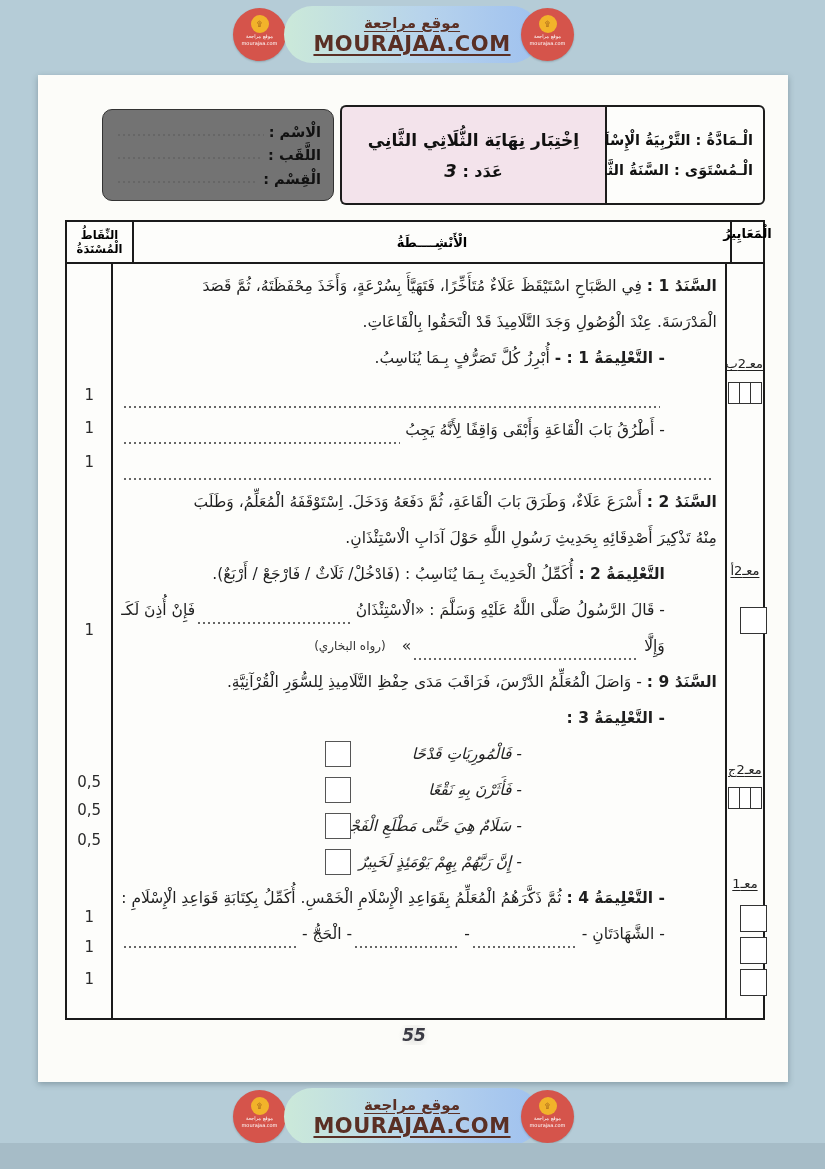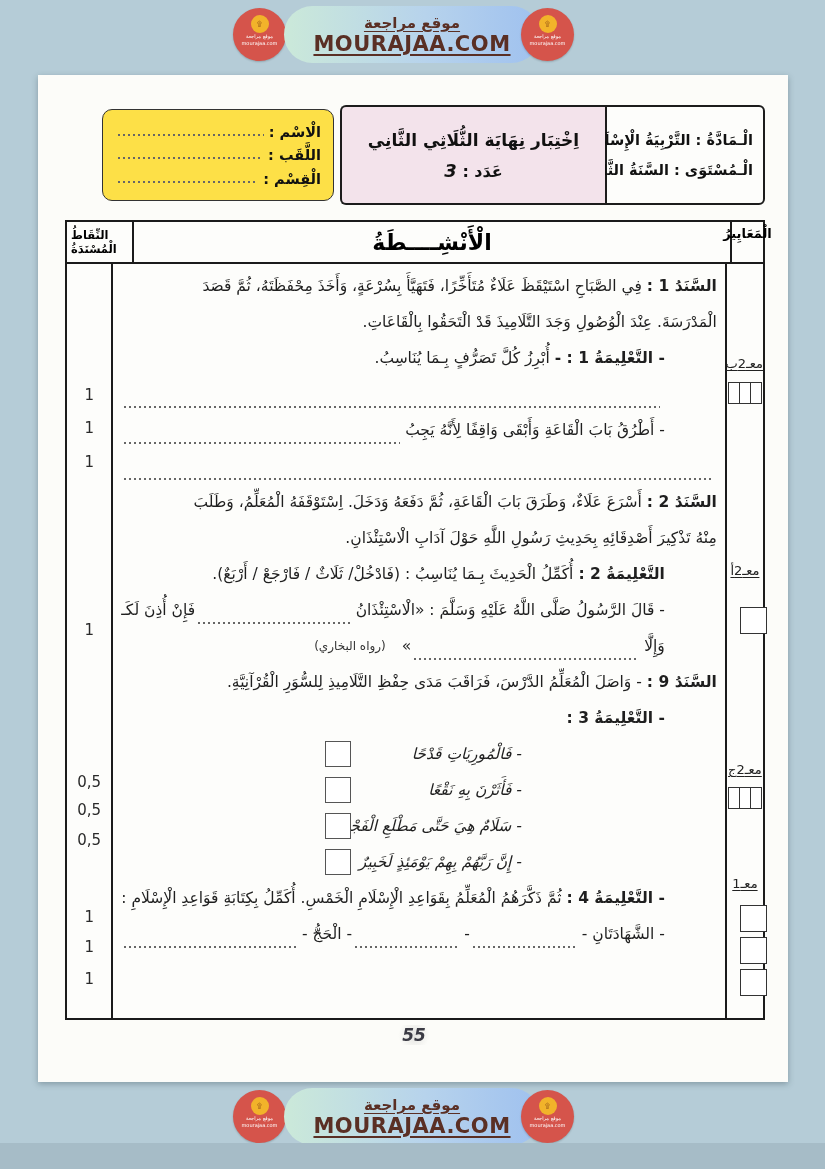--- a/index.html
+++ b/index.html
@@ -30,36 +30,36 @@
   .hdr { position:absolute; left:27px; top:30px; width:700px; height:100px; direction:rtl; display:flex; }
   .hdr-subject { width:160px; height:100px; border:2px solid #1c1c1c; border-radius:0 6px 6px 0; background:#fdfdfb;
                  display:flex; flex-direction:column; justify-content:center; gap:14px; padding:6px 10px; }
   .hdr-subject .l { font-size:14.5px; font-weight:bold; color:#111; white-space:nowrap; }
   .hdr-title { width:265px; height:100px; border:2px solid #1c1c1c; border-right:none; border-radius:6px 0 0 6px; background:#f3e3eb;
                display:flex; flex-direction:column; align-items:center; justify-content:center; gap:10px; }
   .hdr-title .t1 { font-size:17px; font-weight:bold; color:#111; }
   .hdr-title .t2 { font-size:16px; font-weight:bold; color:#111; }
   .hdr-title .t2 .num { font-style:italic; font-size:18px; }
   .hdr-namebox { width:232px; height:92px; margin:4px 6px 0 7px; border:1.5px solid #333; border-radius:10px;
-                 display:flex; flex-direction:column; justify-content:space-evenly; padding:6px 12px; background:#fde047; }
+                 display:flex; flex-direction:column; justify-content:space-evenly; padding:6px 12px; background:#737373; }
   .nrow { display:flex; align-items:center; }
   .nrow .nl { font-size:14.5px; font-weight:bold; color:#111; white-space:nowrap; }
   .dots { display:inline-block; height:12px; align-self:flex-end; margin:0 5px 3px 2px;
           background-image:radial-gradient(circle at 2px 4px,#666 1px,transparent 1.3px);
           background-size:5px 6px; background-repeat:repeat-x; background-position:0 100%; }
   .nrow .dots { flex:1; }
 
   
   .tbl { position:absolute; left:27px; top:145px; width:700px; height:800px; border:2px solid #1b1b1b; direction:rtl; background:#fdfdfb; }
   .thead { display:flex; height:42px; border-bottom:2px solid #1b1b1b; }
   .th-criteria { width:33px; border-left:2px solid #1b1b1b; display:flex; align-items:flex-start; justify-content:center; padding-top:4px;
                  font-size:13px; font-weight:bold; }
   .th-activities { flex:1; border-left:2px solid #1b1b1b; display:flex; align-items:center; justify-content:center;
-                   font-size:22px; font-weight:bold; }
-  .th-points { width:65px; display:flex; align-items:center; justify-content:center; text-align:left;
+                   font-size:13px; font-weight:bold; }
+  .th-points { width:65px; display:flex; align-items:center; justify-content:center; text-align:center;
                font-size:11.5px; font-weight:bold; line-height:14px; padding:0 4px; }
   .tbody { position:relative; display:flex; height:754px; }
   .col-criteria { width:55px; border-left:2px solid #1b1b1b; position:relative; }
   .col-activities { flex:1; border-left:2px solid #1b1b1b; position:relative; padding:4px 8px 0 8px; font-size:15.5px; color:#1f1f1f; }
   .col-points { width:65px; position:relative; }
 
   
   .row { height:36px; display:flex; align-items:center; direction:rtl; white-space:nowrap; overflow:hidden; position:relative; }
   .row .lbl { font-weight:bold; margin-left:5px; }
   .row.ind { padding-right:52px; }

